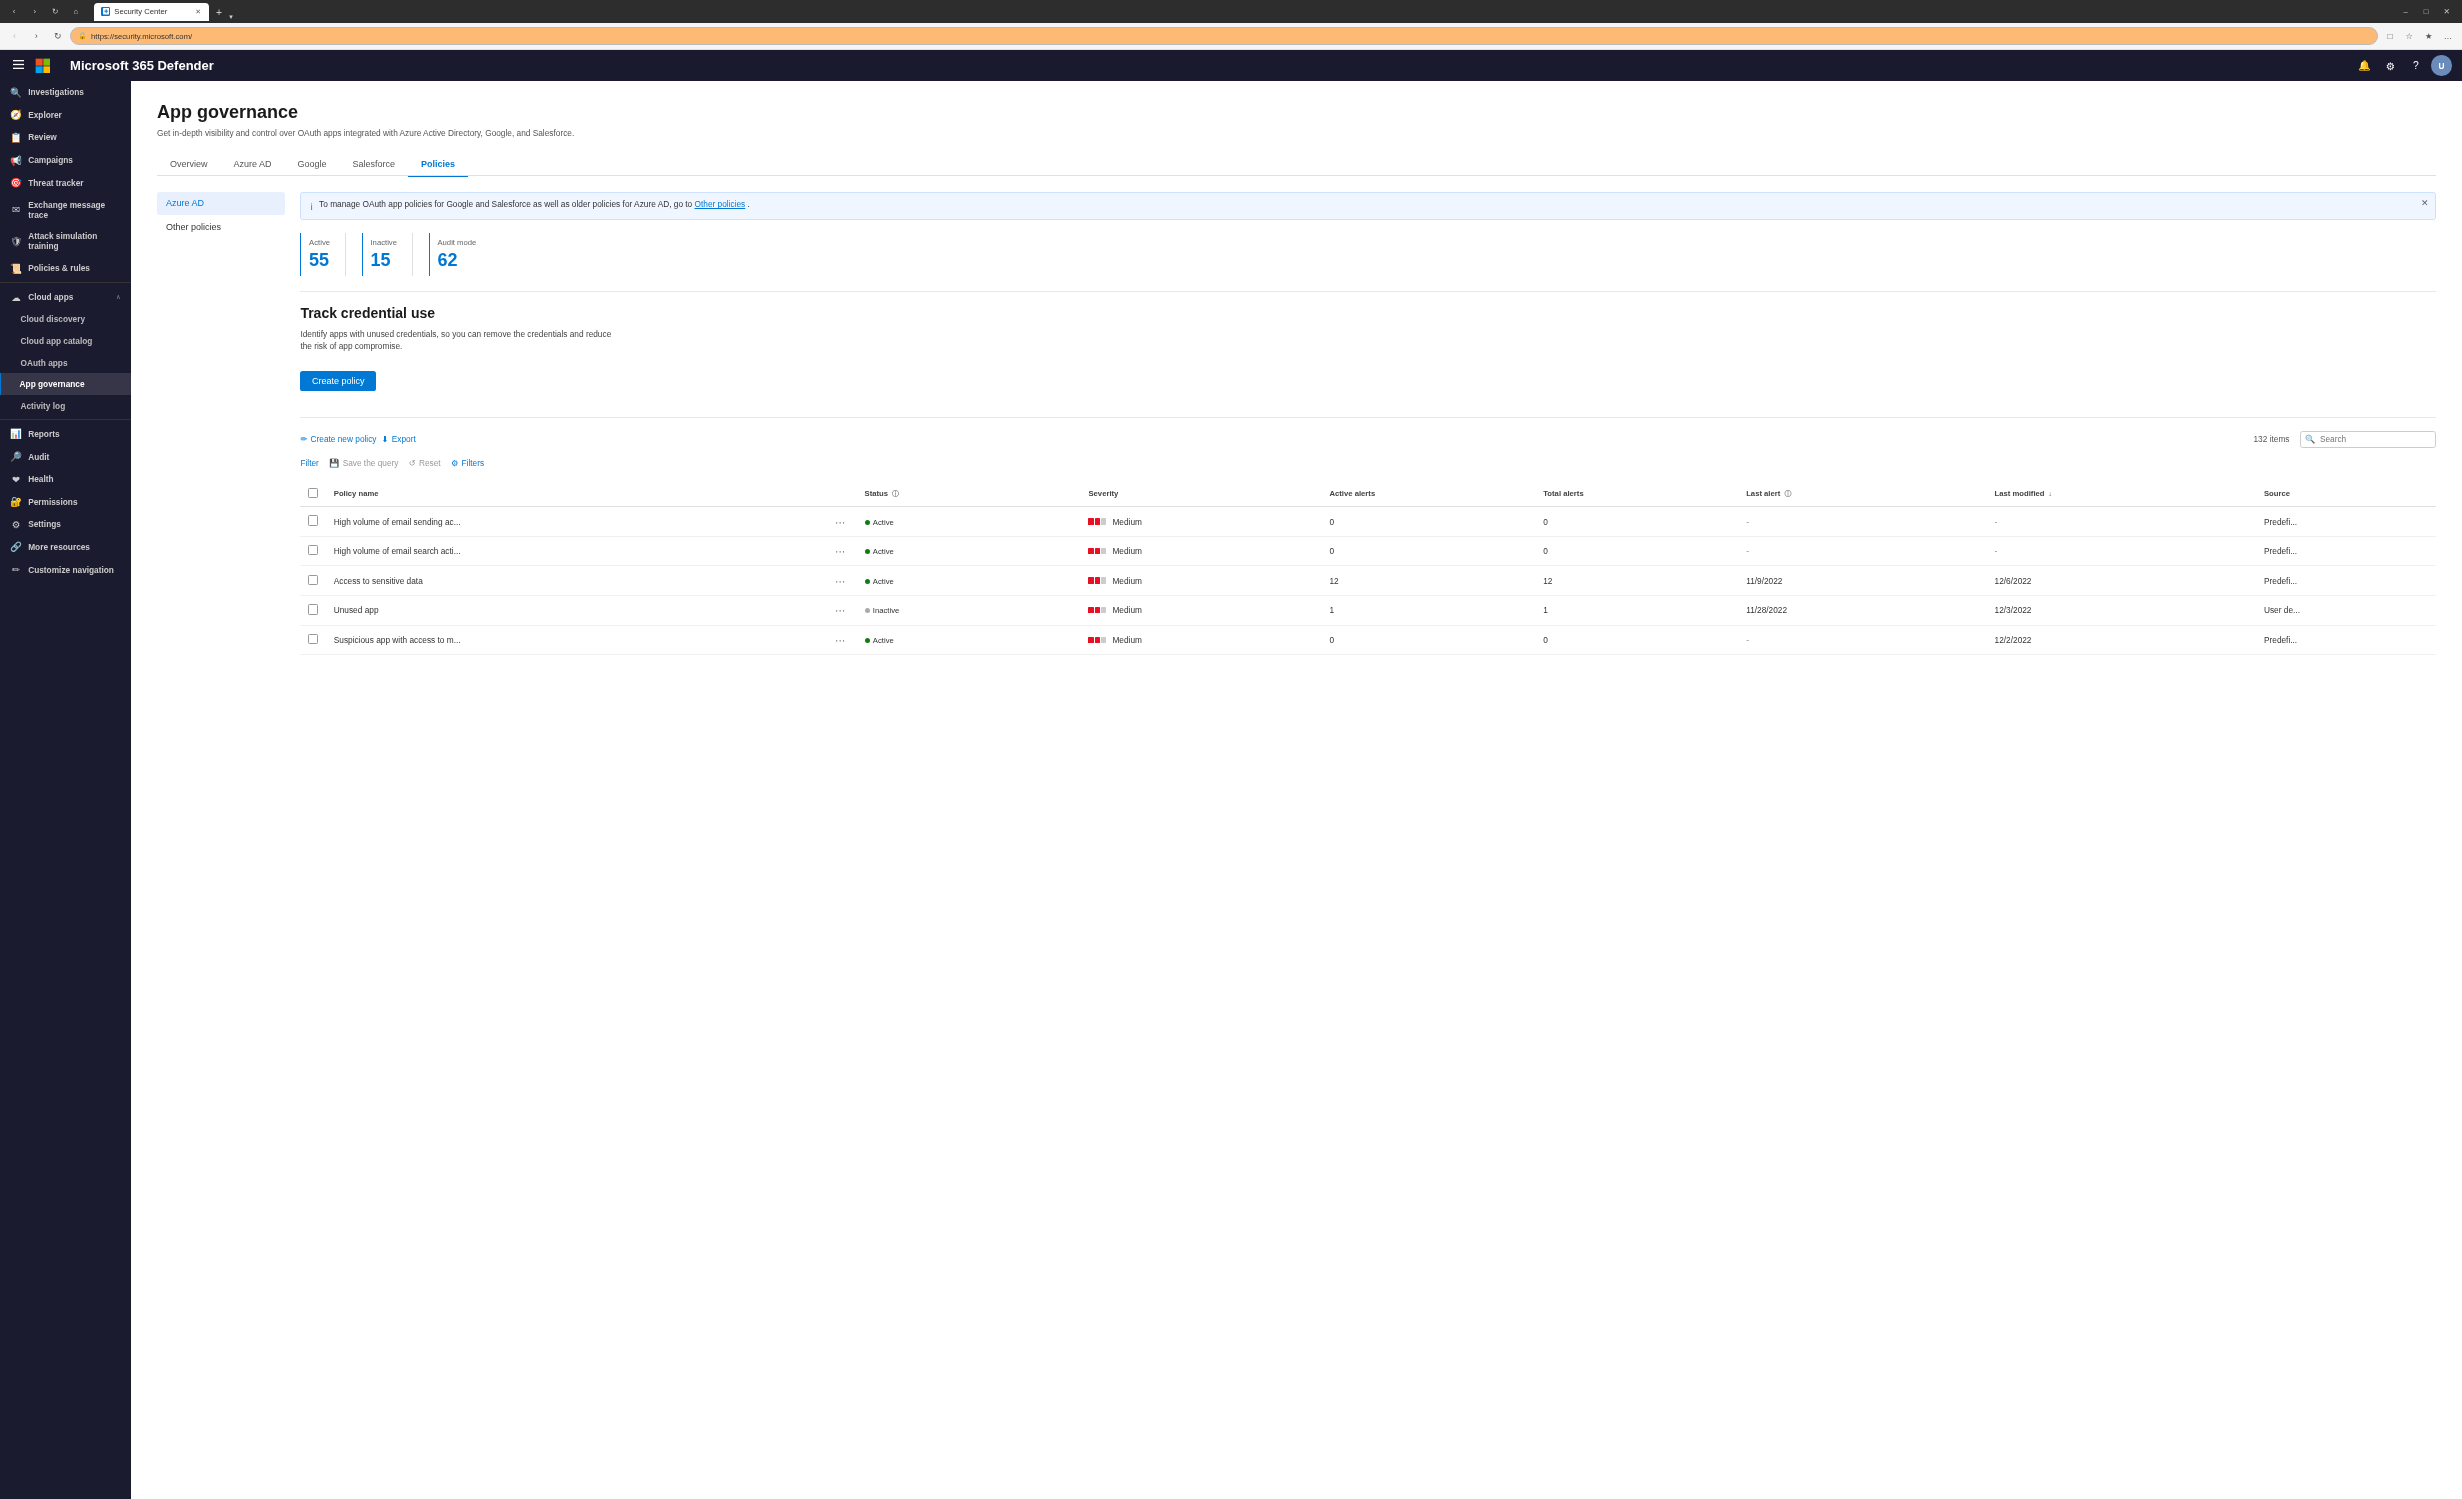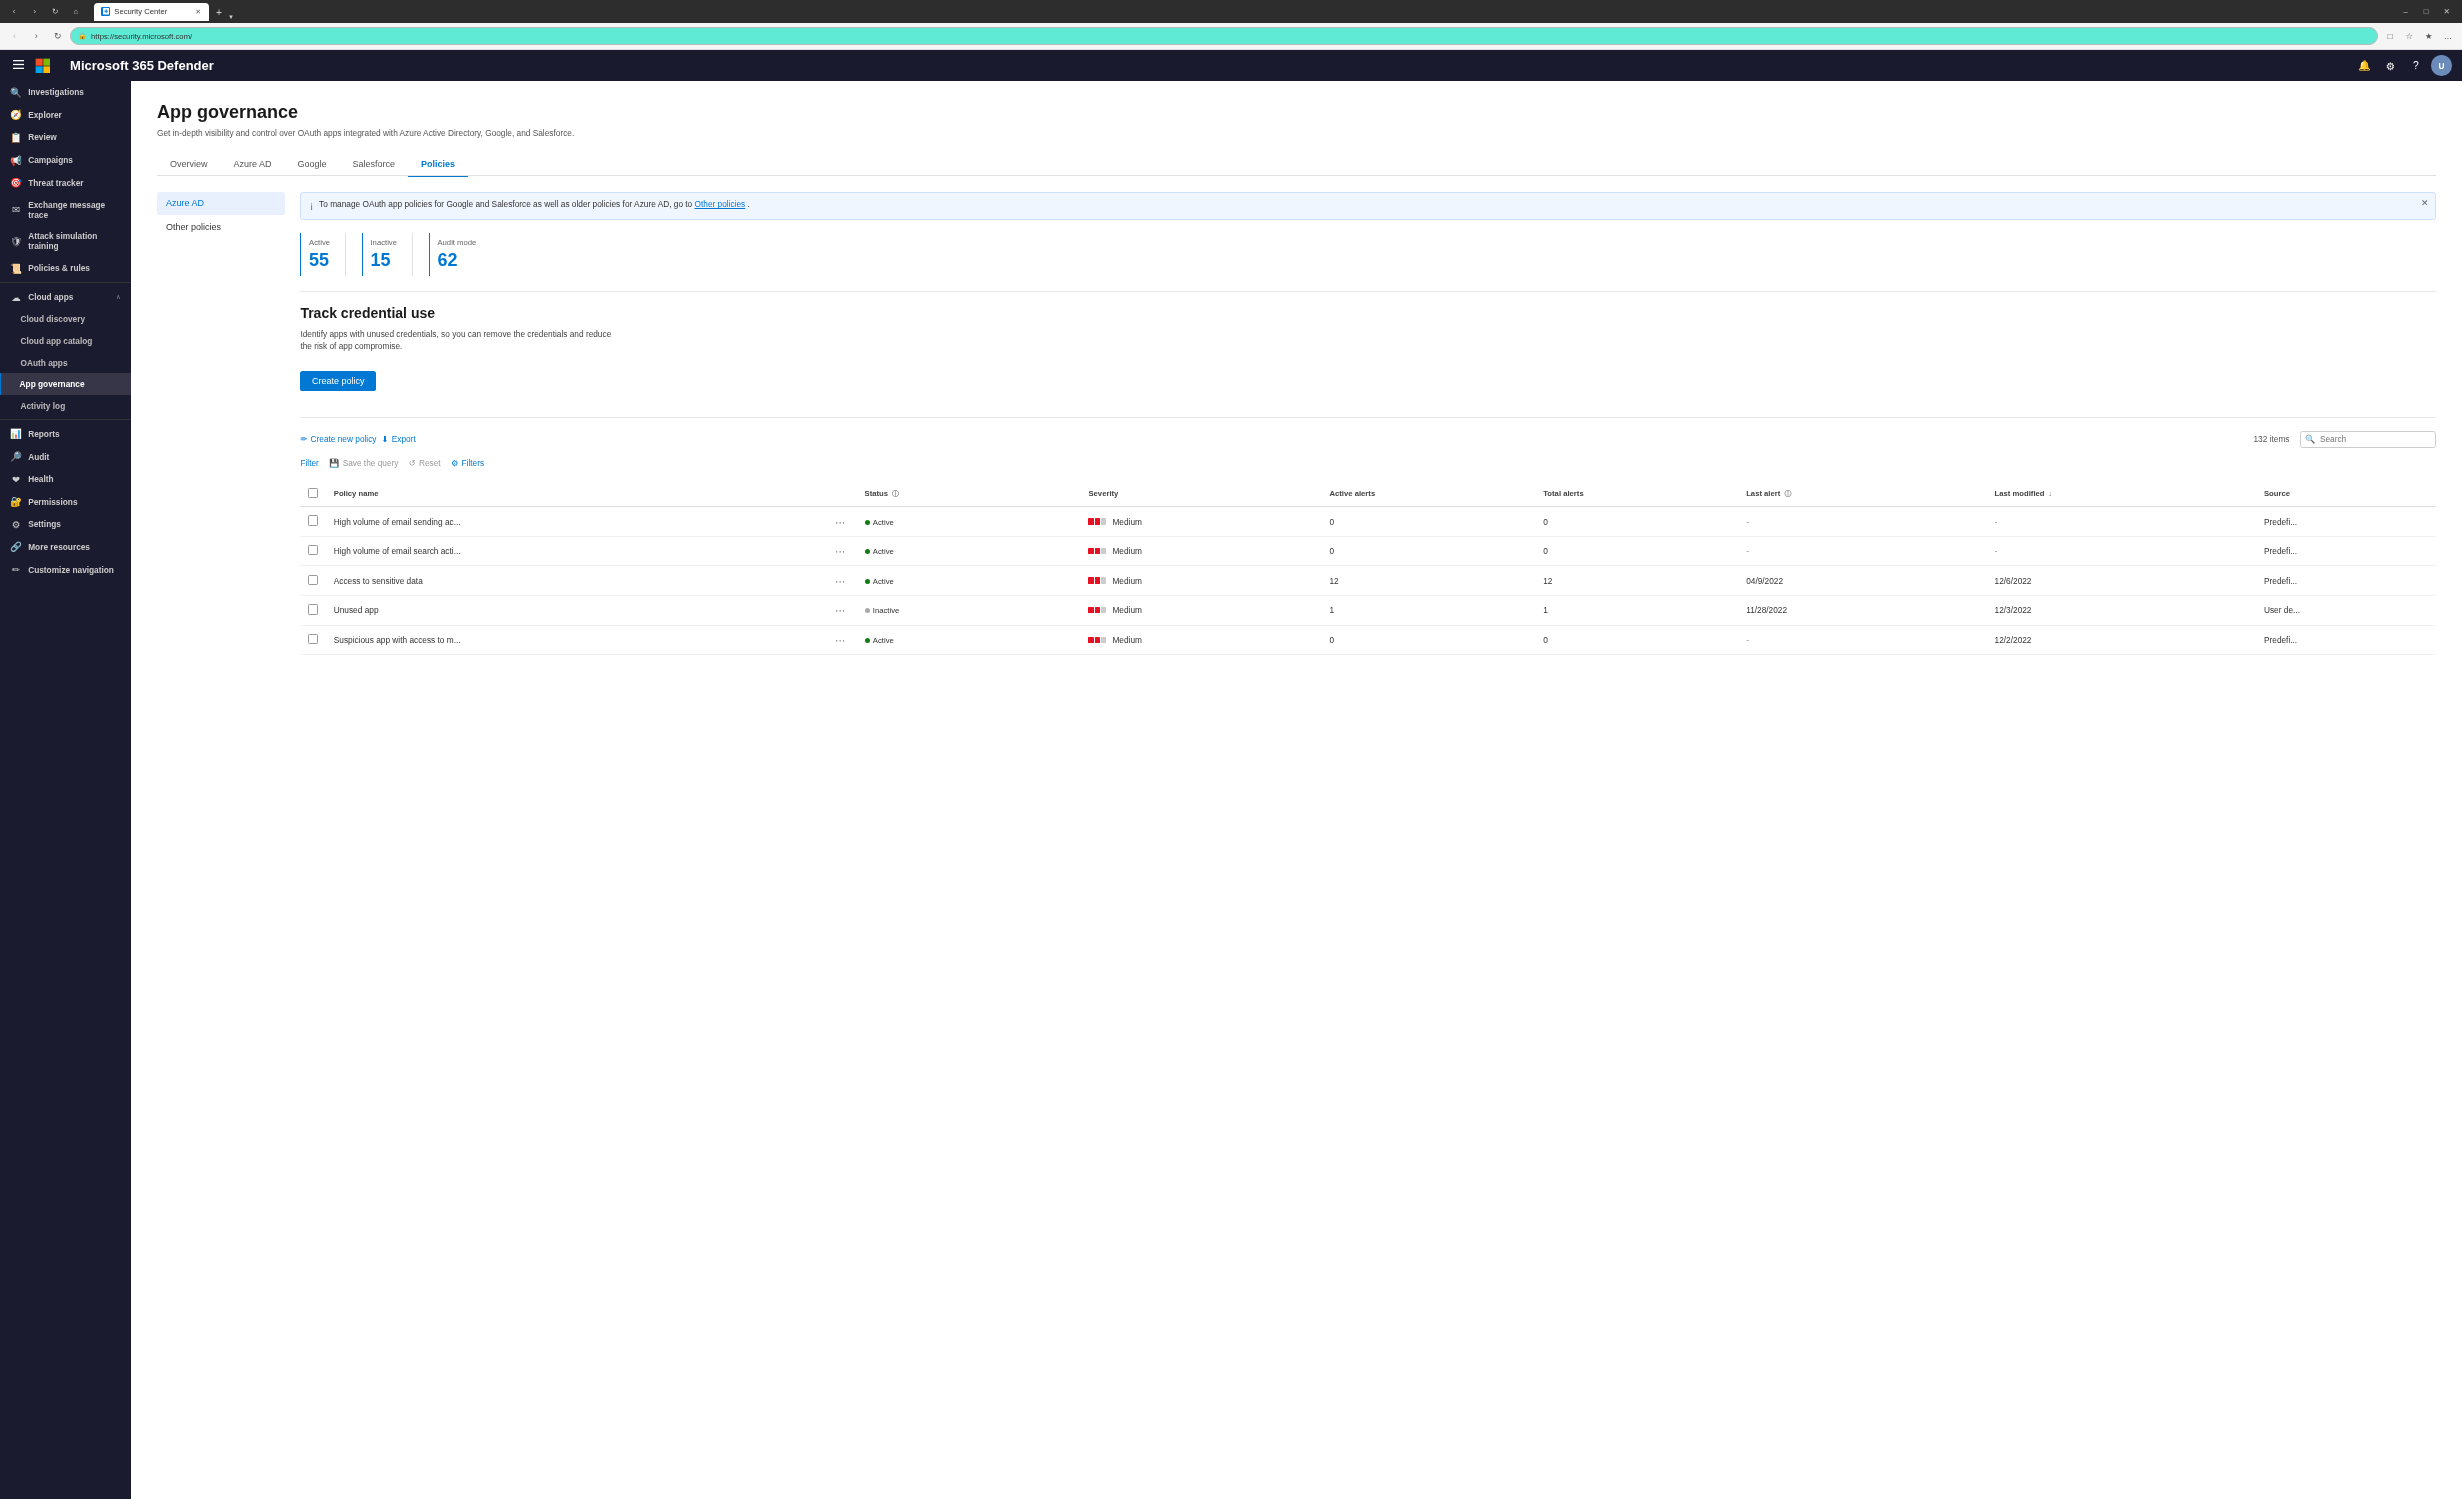--- a/index.html
+++ b/index.html
@@ -44,21 +44,21 @@
       align-items: center;
       padding: 0 5.1px;
       gap: 2.6px;
       border-bottom: 0.6px solid #ddd;
     }
     .nav-btn { width: 19px; height: 18px; background: transparent; border: none; cursor: pointer; color: #555; font-size: 9px; display: flex; align-items: center; justify-content: center; border-radius: 2.6px; }
     .nav-btn.disabled { color: #bbb; cursor: default; }
     .url-bar {
       flex: 1;
       height: 18px;
-      background: #5eead4;
+      background: #fdba74;
       border: 0.6px solid #bbb;
       border-radius: 9px;
       display: flex;
       align-items: center;
       padding: 0 7.7px;
       font-size: 7.7px;
       color: #333;
     }
     .url-lock { color: #2b7a2b; margin-right: 3.8px; font-size: 7px; }
     .addr-actions { display: flex; gap: 1.3px; }
@@ -671,21 +671,21 @@
                 <td>
                   <span class="severity-bars">
                     <span class="sev-bar red"></span>
                     <span class="sev-bar red"></span>
                     <span class="sev-bar gray"></span>
                   </span>
                   <span>Medium</span>
                 </td>
                 <td>12</td>
                 <td>12</td>
-                <td>04/9/2022</td>
+                <td>11/9/2022</td>
                 <td>12/6/2022</td>
                 <td>Predefi...</td>
               </tr>
 
               <tr class="table-row">
                 <td><span class="checkbox-cell"></span></td>
                 <td>
                   <span>Unused app</span>
                 </td>
                 <td>

